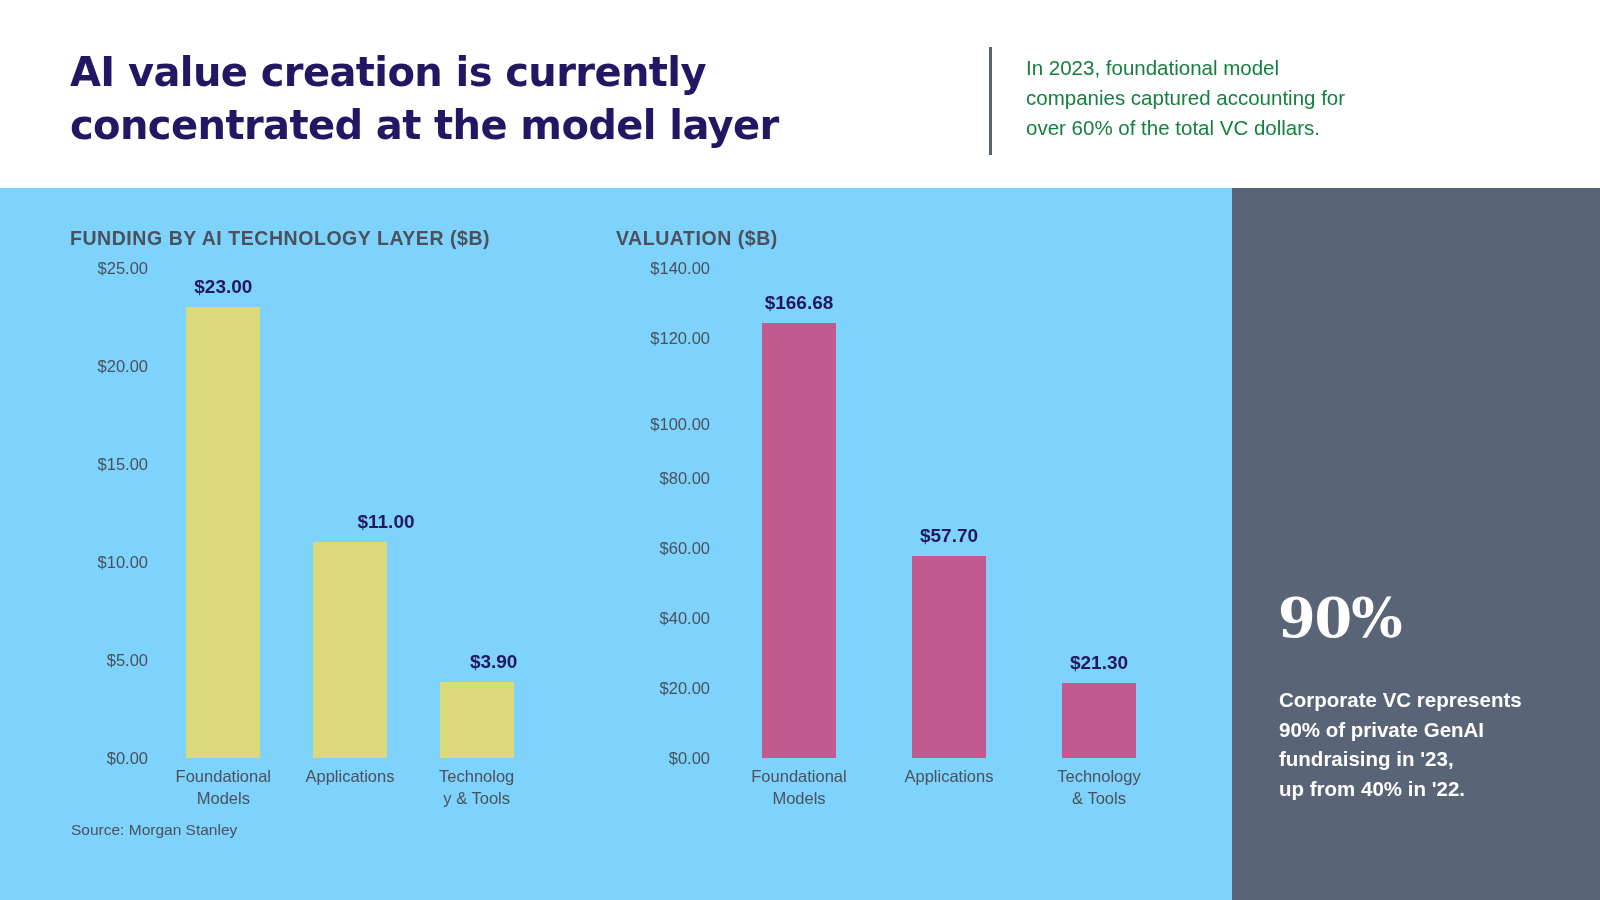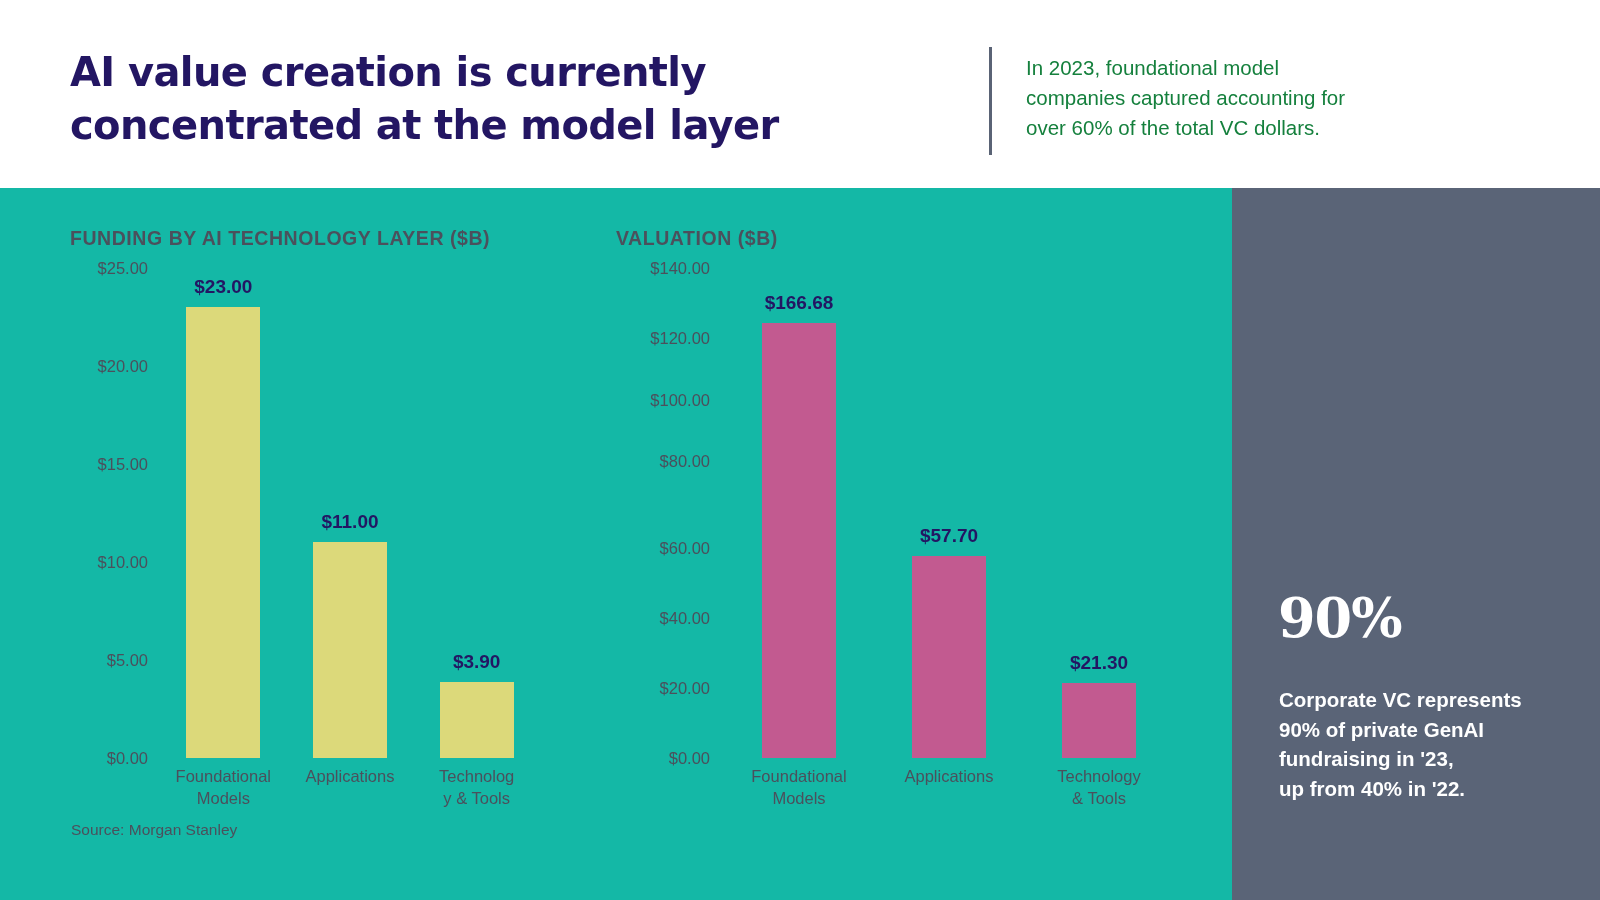--- a/index.html
+++ b/index.html
@@ -64,21 +64,21 @@
     font-weight: 400;
   }
   .subtitle .sub-line { display: block; }
 
   
   .content {
     position: absolute;
     left: 0; top: 188px;
     width: 1600px;
     height: 712px;
-    background: #14b8a6;
+    background: #7dd3fc;
   }
 
   
   .chart-panel {
     position: absolute;
     top: 0;
     height: 712px;
   }
   .chart-panel.left  { left: 0px;   width: 600px; }
   .chart-panel.right { left: 548px; width: 700px; }
@@ -245,48 +245,48 @@
             <div class="bar-slot" style="left: 0px; width: 126.667px;">
               <div class="bar-rect" style="height: 450.8px; width: 74px; background: rgb(220, 217, 122);"></div>
               <div class="bar-value" style="top: 8.2px;">$23.00</div>
               <div class="bar-cat">
                 <span class="cat-line">Foundational</span>
                 <span class="cat-line">Models</span>
               </div>
             </div>
             <div class="bar-slot" style="left: 126.667px; width: 126.667px;">
               <div class="bar-rect" style="height: 215.6px; width: 74px; background: rgb(220, 217, 122);"></div>
-              <div class="bar-value" style="top: 243.4px;">$11.00</div>
+              <div class="bar-value" style="top: 243.4px; margin-left: 36px;">$11.00</div>
               <div class="bar-cat">
                 <span class="cat-line">Applications</span>
               </div>
             </div>
             <div class="bar-slot" style="left: 253.333px; width: 126.667px;">
               <div class="bar-rect" style="height: 76.44px; width: 74px; background: rgb(220, 217, 122);"></div>
-              <div class="bar-value" style="top: 382.56px;">$3.90</div>
+              <div class="bar-value" style="top: 382.56px; margin-left: 17px;">$3.90</div>
               <div class="bar-cat">
                 <span class="cat-line">Technolog</span>
                 <span class="cat-line">y &amp; Tools</span>
               </div>
             </div>
           </div>
       </div>
       <div class="source">Source: Morgan Stanley</div>
     </div>
 
     <div class="chart-panel right">
       <div class="chart-title">VALUATION ($B)</div>
       <div class="plot">
         <div class="axis-labels">
             <div class="ytick" style="top: 490px;">$0.00</div>
             <div class="ytick" style="top: 420px;">$20.00</div>
             <div class="ytick" style="top: 350px;">$40.00</div>
             <div class="ytick" style="top: 280px;">$60.00</div>
-            <div class="ytick" style="top: 193px;">$80.00</div>
-            <div class="ytick" style="top: 132px; margin-left: 36px;">$100.00</div>
+            <div class="ytick" style="top: 210px;">$80.00</div>
+            <div class="ytick" style="top: 156px; margin-left: 36px;">$100.00</div>
             <div class="ytick" style="top: 70px;">$120.00</div>
             <div class="ytick" style="top: 0px;">$140.00</div>
           </div>
         <div class="bars">
             <div class="bar-slot" style="left: 0px; width: 150px;">
               <div class="bar-rect" style="height: 435.05px; width: 74px; background: rgb(194, 90, 144);"></div>
               <div class="bar-value" style="top: 23.95px;">$166.68</div>
               <div class="bar-cat">
                 <span class="cat-line">Foundational</span>
                 <span class="cat-line">Models</span>

